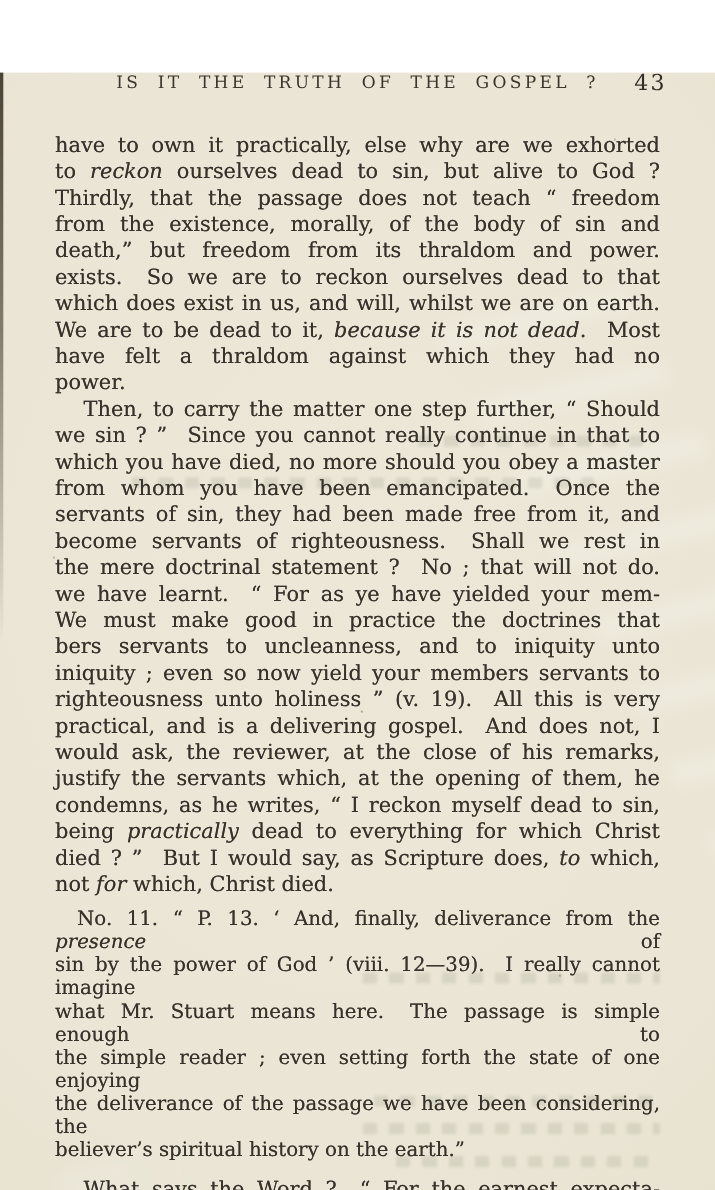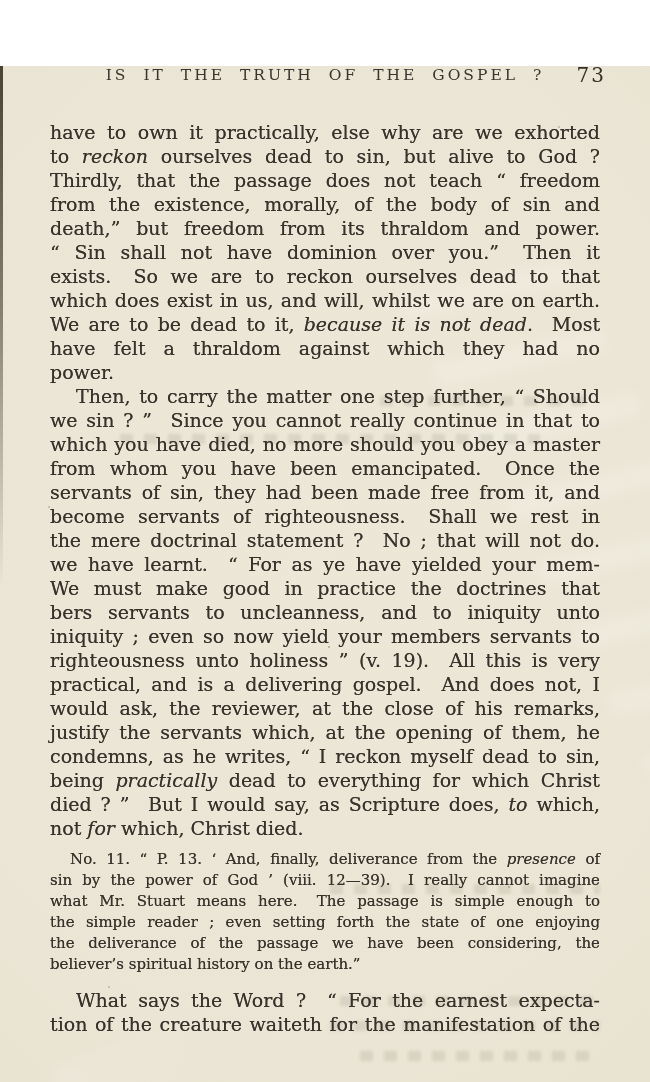--- a/index.html
+++ b/index.html
@@ -34,21 +34,21 @@
                   350px -60px 0 rgba(80,70,50,.3);}
   .running-head{position:relative;margin:66px 42px 0;height:22px;
        text-align:center;font-size:15.5px;letter-spacing:3px;word-spacing:7px;color:#3a352c;}
   .folio{position:absolute;right:2px;top:-3px;font-size:20px;letter-spacing:2px;color:#332e26;}
   .text-block{position:relative;margin:32px 50px 0;}
   .para{text-rendering:optimizeLegibility;}
   .para .line{text-align:justify;text-align-last:justify;}
   .para .line.end{text-align-last:left;}
   .para .line.indent{text-indent:26px;}
   .body{font-size:19px;line-height:24px;}
-  .small{font-size:15px;line-height:21px;margin-top:9px;}
+  .small{font-size:18px;line-height:21px;margin-top:9px;}
   .small .line.indent{text-indent:20px;}
   .final{margin-top:13px;}
   i{font-style:italic;}
   .line{text-shadow:0 0 0.5px rgba(54,49,42,.75);}
 </style>
 </head>
 <body>
 
 <div class="scan">
   <div class="wm wm1"></div>
@@ -57,31 +57,30 @@
   <div class="ghost g2"></div>
   <div class="ghost g3"></div>
   <div class="ghost g4"></div>
   <div class="ghost g5"></div>
   <div class="ghost g6"></div>
   <div class="speck"></div>
   <div class="edge-line"></div>
 
   <header class="running-head">
     <span class="head-title">IS IT THE TRUTH OF THE GOSPEL ?</span>
-    <span class="folio">73</span>
+    <span class="folio">43</span>
   </header>
 
   <main class="text-block">
       <div class="para body">
         <div class="line"><span>have to own it practically, else why are we exhorted</span></div>
         <div class="line"><span>to </span><i>reckon</i><span> ourselves dead to sin, but alive to God ?</span></div>
         <div class="line"><span>Thirdly, that the passage does not teach “ freedom</span></div>
         <div class="line"><span>from the existence, morally, of the body of sin and</span></div>
         <div class="line"><span>death,” but freedom from its thraldom and power.</span></div>
-        <div class="line"><span>“ Sin shall not have dominion over you.”  Then it</span></div>
         <div class="line"><span>exists.  So we are to reckon ourselves dead to that</span></div>
         <div class="line"><span>which does exist in us, and will, whilst we are on earth.</span></div>
         <div class="line"><span>We are to be dead to it, </span><i>because it is not dead</i><span>.  Most</span></div>
         <div class="line"><span>have felt a thraldom against which they had no</span></div>
         <div class="line end"><span>power.</span></div>
       </div>
       <div class="para body">
         <div class="line indent"><span>Then, to carry the matter one step further, “ Should</span></div>
         <div class="line"><span>we sin ? ”  Since you cannot really continue in that to</span></div>
         <div class="line"><span>which you have died, no more should you obey a master</span></div>

